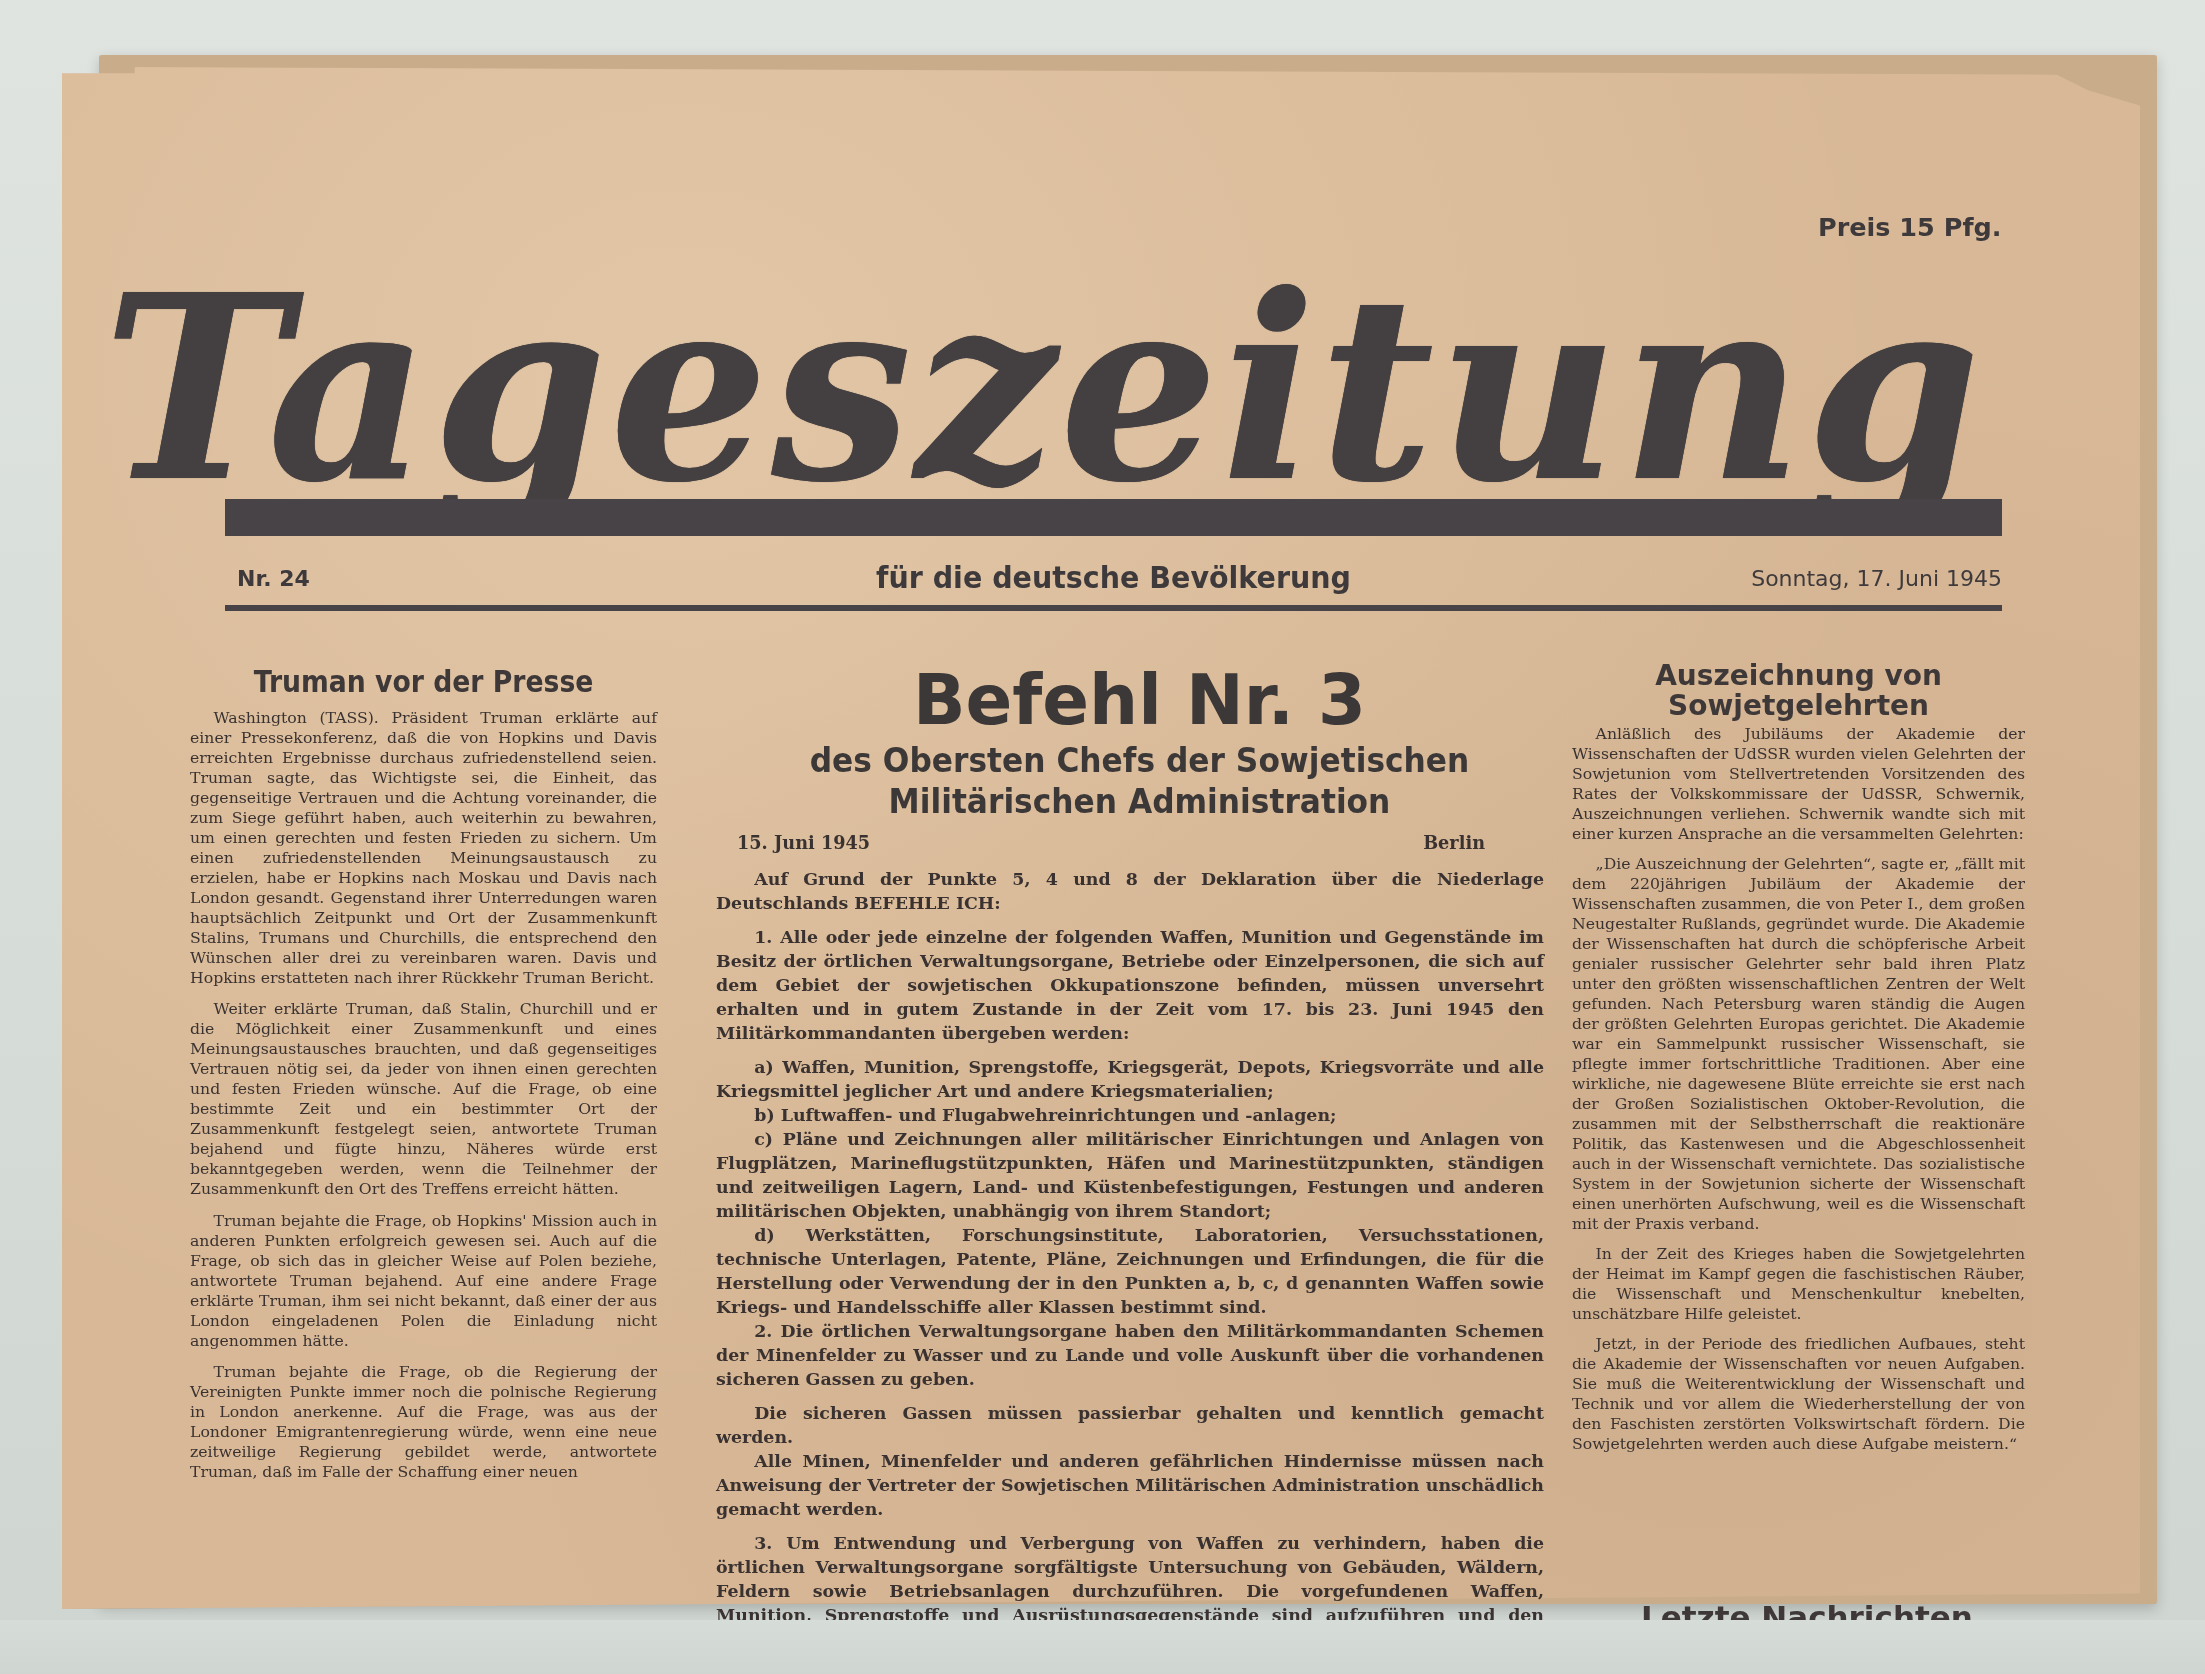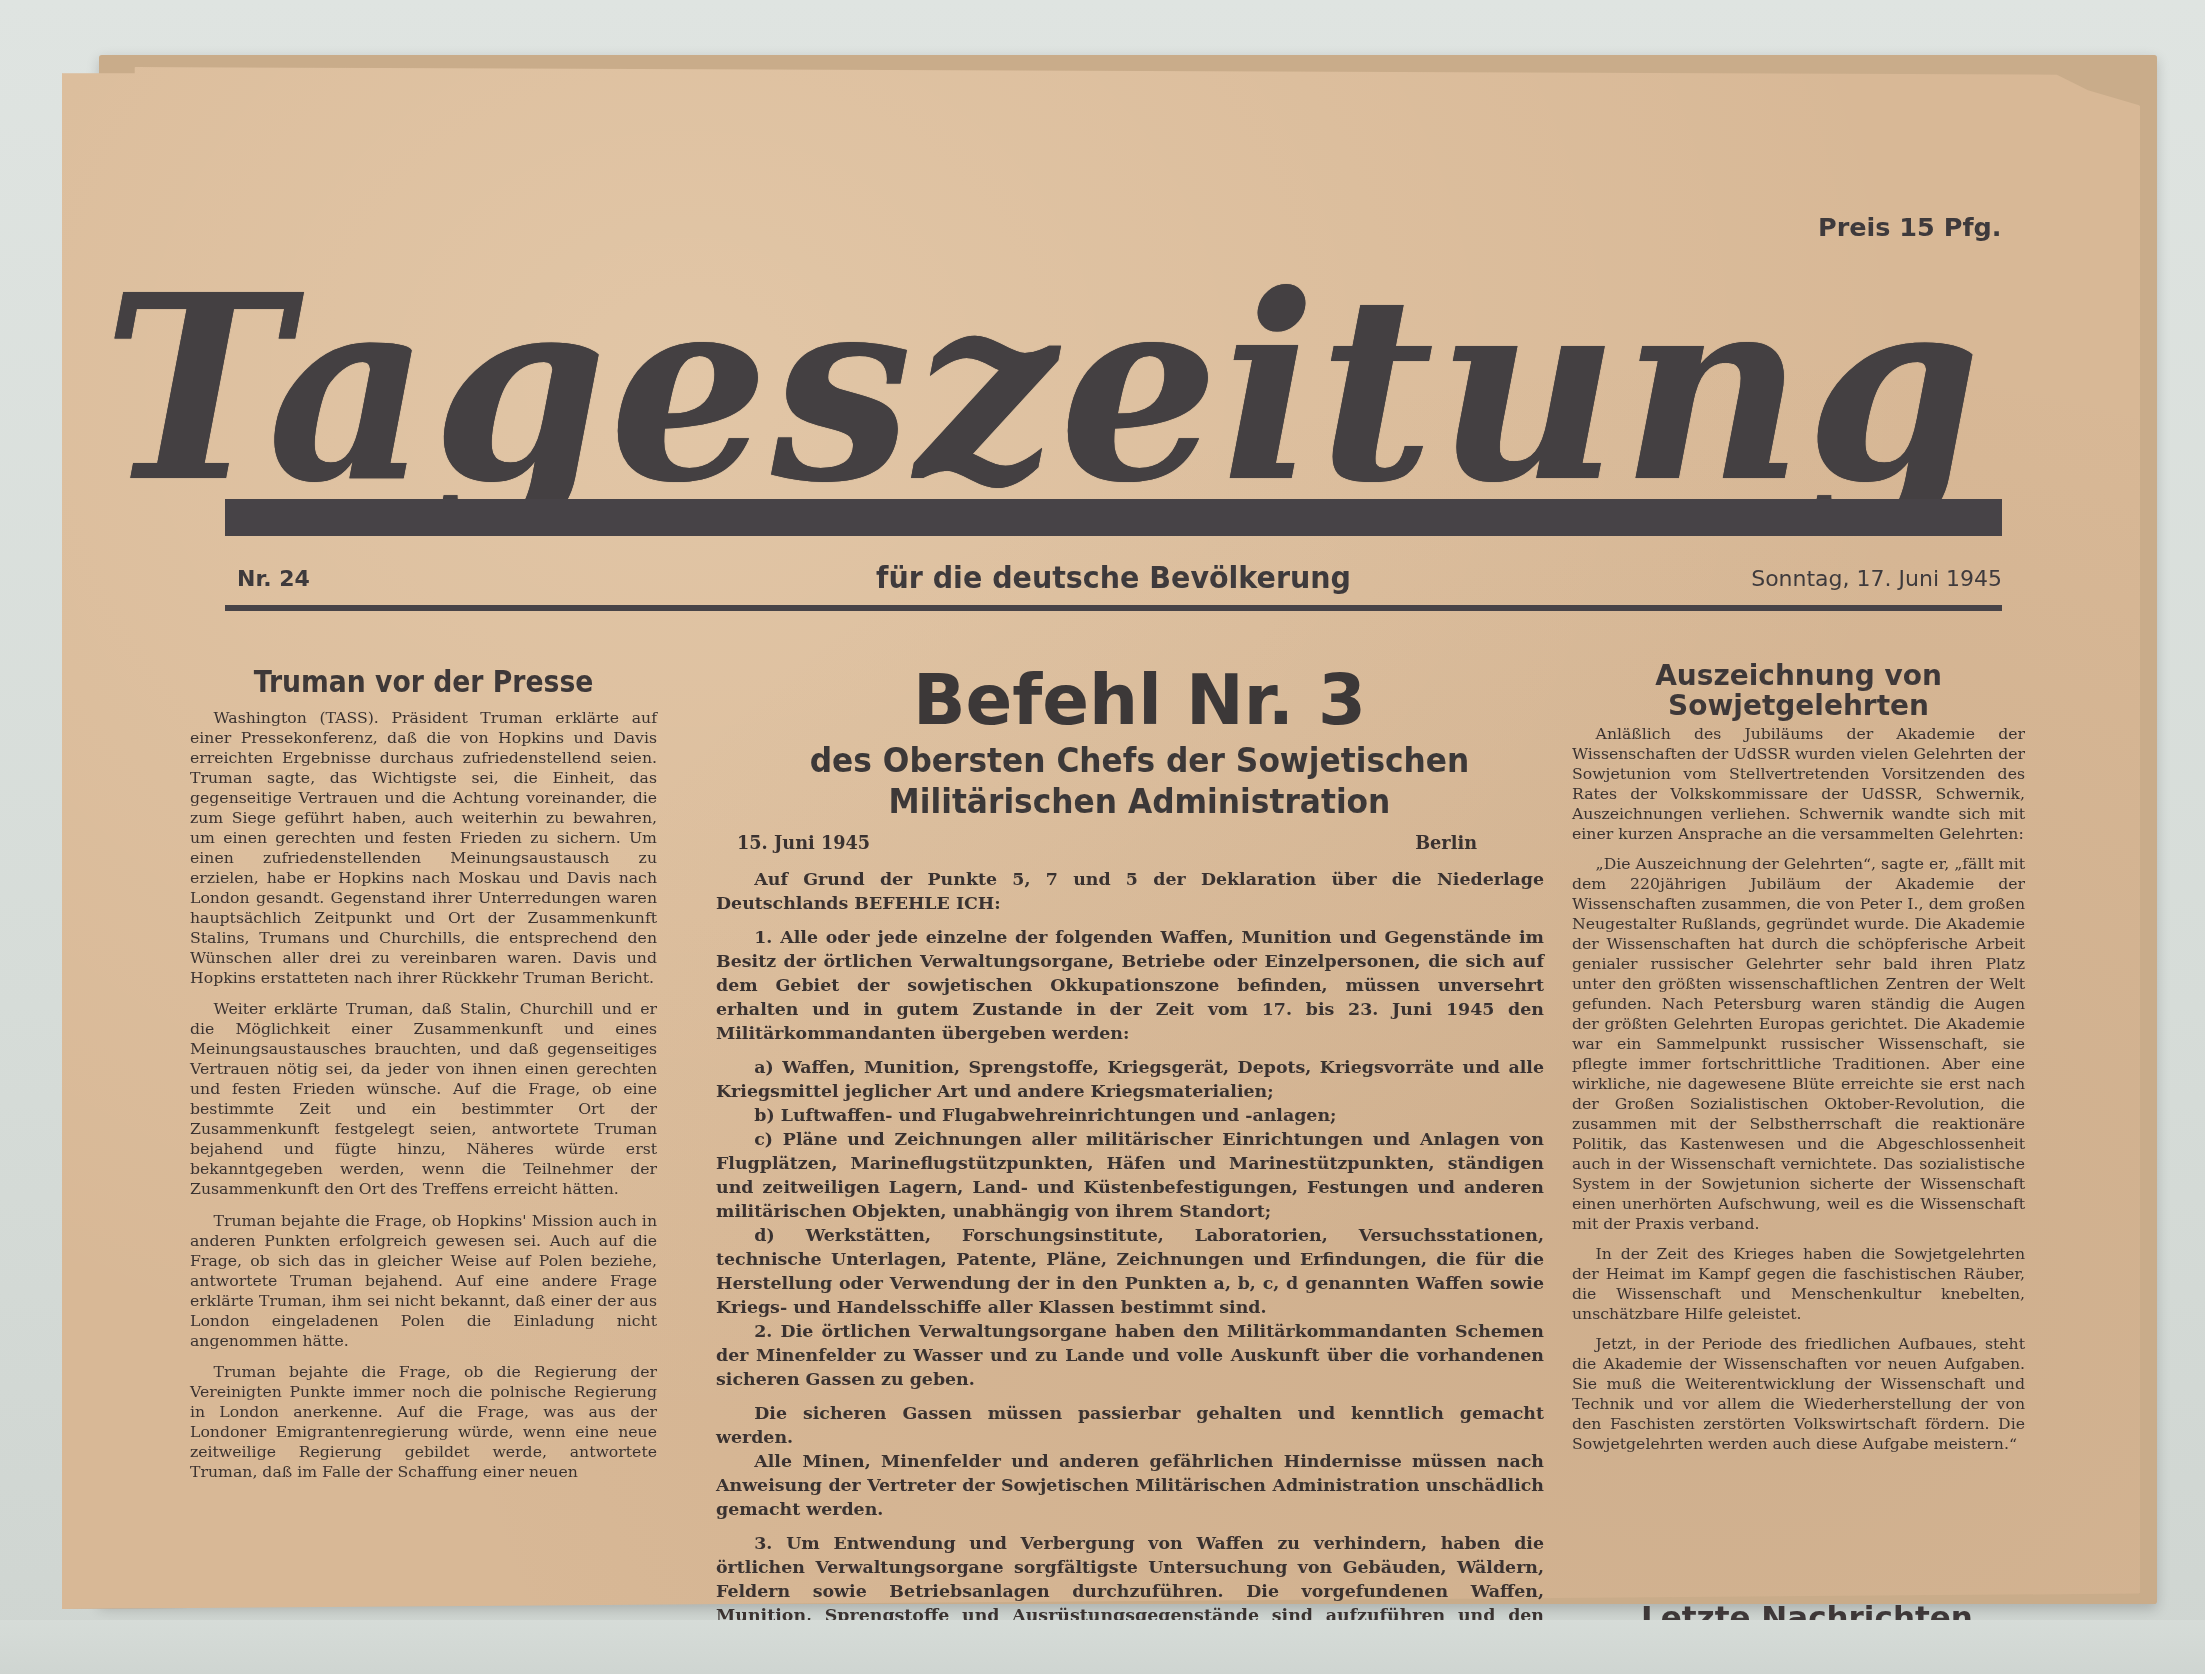--- a/index.html
+++ b/index.html
@@ -89,21 +89,21 @@
     .col-mid h3 {
       margin: 0; text-align: center;
       font-family: "DejaVu Sans", sans-serif; font-weight: bold; font-size: 34px; line-height: 41px;
       color: #3c3838; transform: scaleX(0.92);
     }
     .dateline {
       position: relative; margin-top: 10px; height: 28px;
       font-family: "DejaVu Serif", serif; font-weight: bold; font-size: 17.7px;
     }
     .dateline .d-left { position: absolute; left: 21px; top: 0; }
-    .dateline .d-right { position: absolute; right: 86px; top: 0; }
+    .dateline .d-right { position: absolute; right: 78px; top: 0; }
     .order-body { font-weight: bold; font-size: 17.4px; line-height: 24px; margin-top: 7px; width: 828px; }
     .order-body p { text-indent: 2.2em; }
     .order-body p.gap { margin-top: 10px; }
 
     .col-right { left: 1572px; top: 661px; width: 453px; font-size: 15.7px; line-height: 20px; }
     .col-right h2 {
       margin: 0 0 2.8px 0; text-align: center;
       font-family: "DejaVu Sans", sans-serif; font-weight: bold; font-size: 28px; line-height: 30px;
       color: #3e3838;
     }
@@ -147,21 +147,21 @@
 
 <div class="col col-mid">
   <h1>Befehl Nr. 3</h1>
   <h3>des Obersten Chefs der Sowjetischen</h3>
   <h3>Militärischen Administration</h3>
   <div class="dateline">
     <span class="d-left">15. Juni 1945</span>
     <span class="d-right">Berlin</span>
   </div>
   <div class="order-body">
-    <p>Auf Grund der Punkte 5, 7 und 5 der Deklaration über die Niederlage Deutschlands BEFEHLE ICH:</p>
+    <p>Auf Grund der Punkte 5, 4 und 8 der Deklaration über die Niederlage Deutschlands BEFEHLE ICH:</p>
     <p class="gap">1. Alle oder jede einzelne der folgenden Waffen, Munition und Gegenstände im Besitz der örtlichen Verwaltungsorgane, Betriebe oder Einzelpersonen, die sich auf dem Gebiet der sowjetischen Okkupationszone befinden, müssen unversehrt erhalten und in gutem Zustande in der Zeit vom 17. bis 23. Juni 1945 den Militärkommandanten übergeben werden:</p>
     <p class="gap">a) Waffen, Munition, Sprengstoffe, Kriegsgerät, Depots, Kriegsvorräte und alle Kriegsmittel jeglicher Art und andere Kriegsmaterialien;</p>
     <p>b) Luftwaffen- und Flugabwehreinrichtungen und -anlagen;</p>
     <p>c) Pläne und Zeichnungen aller militärischer Einrichtungen und Anlagen von Flugplätzen, Marineflugstützpunkten, Häfen und Marinestützpunkten, ständigen und zeitweiligen Lagern, Land- und Küstenbefestigungen, Festungen und anderen militärischen Objekten, unabhängig von ihrem Standort;</p>
     <p>d) Werkstätten, Forschungsinstitute, Laboratorien, Versuchsstationen, technische Unterlagen, Patente, Pläne, Zeichnungen und Erfindungen, die für die Herstellung oder Verwendung der in den Punkten a, b, c, d genannten Waffen sowie Kriegs- und Handelsschiffe aller Klassen bestimmt sind.</p>
     <p>2. Die örtlichen Verwaltungsorgane haben den Militärkommandanten Schemen der Minenfelder zu Wasser und zu Lande und volle Auskunft über die vorhandenen sicheren Gassen zu geben.</p>
     <p class="gap">Die sicheren Gassen müssen passierbar gehalten und kenntlich gemacht werden.</p>
     <p>Alle Minen, Minenfelder und anderen gefährlichen Hindernisse müssen nach Anweisung der Vertreter der Sowjetischen Militärischen Administration unschädlich gemacht werden.</p>
     <p class="gap">3. Um Entwendung und Verbergung von Waffen zu verhindern, haben die örtlichen Verwaltungsorgane sorgfältigste Untersuchung von Gebäuden, Wäldern, Feldern sowie Betriebsanlagen durchzuführen. Die vorgefundenen Waffen, Munition, Sprengstoffe und Ausrüstungsgegenstände sind aufzuführen und den zuständigen Militärkommandanten abzuliefern.</p>
   </div>

